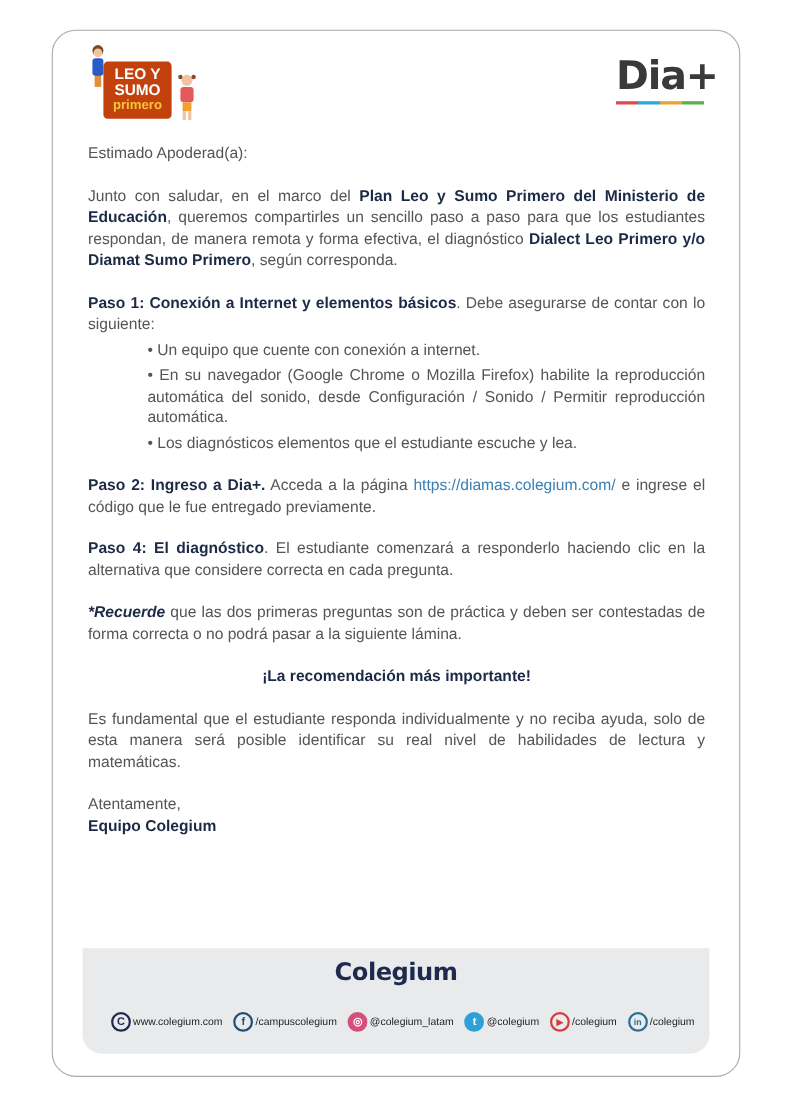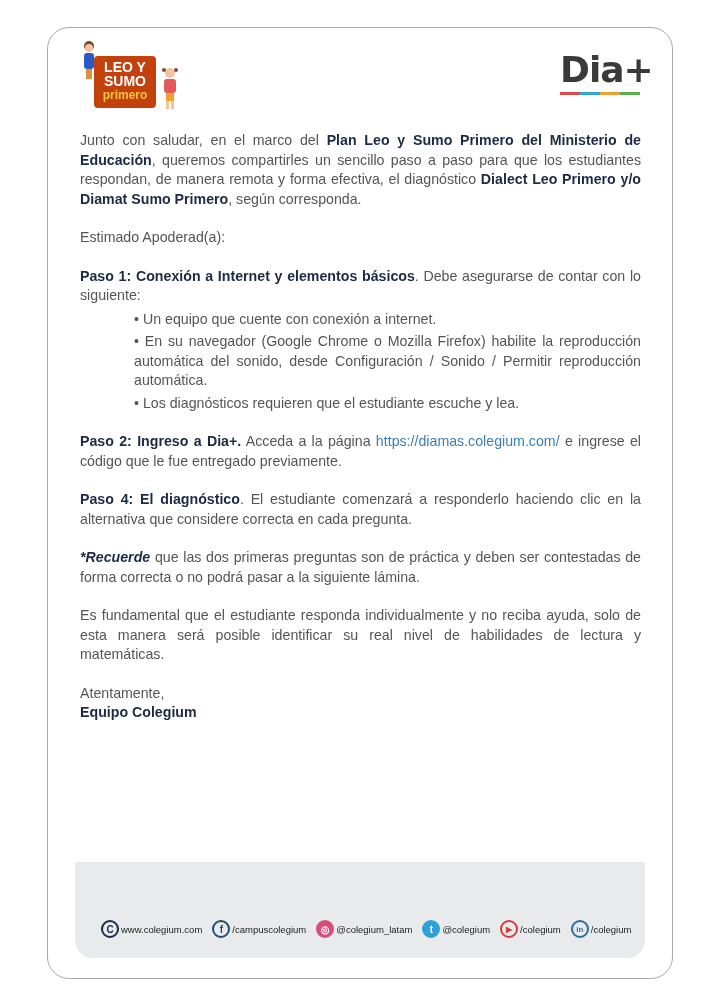--- a/index.html
+++ b/index.html
@@ -74,56 +74,58 @@
   <div class="dia-text">Dia+</div>
   <div class="dia-bar">
     <span style="background:#e04a4a"></span>
       <span style="background:#2fa8e0"></span>
       <span style="background:#f0a030"></span>
       <span style="background:#5ab04a"></span>
   </div>
 </div>
 
 <div class="content">
+  <p>Estimado Apoderad(a):</p>
+
   <p>
     <span>Junto con saludar, en el marco del </span><b class="hl">Plan Leo y Sumo Primero del Ministerio de Educación</b><span>, queremos compartirles un sencillo paso a paso para que los estudiantes respondan, de manera remota y forma efectiva, el diagnóstico </span><b class="hl">Dialect Leo Primero y/o Diamat Sumo Primero</b><span>, según corresponda.</span>
   </p>
-
-  <p>Estimado Apoderad(a):</p>
 
   <div>
     <b class="hl">Paso 1: Conexión a Internet y elementos básicos</b><span>. Debe asegurarse de contar con lo siguiente:</span>
   </div>
   <div class="bullets">
     <div>• Un equipo que cuente con conexión a internet.</div>
     <div>• En su navegador (Google Chrome o Mozilla Firefox) habilite la reproducción automática del sonido, desde Configuración / Sonido / Permitir reproducción automática.</div>
-    <div>• Los diagnósticos requieren que el estudiante escuche y lea.</div>
+    <div>• Los diagnósticos elementos que el estudiante escuche y lea.</div>
   </div>
 
   <p>
     <b class="hl">Paso 2: Ingreso a Dia+.</b><span> Acceda a la página </span><a class="link">https://diamas.colegium.com/</a><span> e ingrese el código que le fue entregado previamente.</span>
   </p>
 
 
   <p>
     <b class="hl">Paso 4: El diagnóstico</b><span>. El estudiante comenzará a responderlo haciendo clic en la alternativa que considere correcta en cada pregunta.</span>
   </p>
 
   <p>
     <b class="hl" style="font-style:italic">*Recuerde</b><span> que las dos primeras preguntas son de práctica y deben ser contestadas de forma correcta o no podrá pasar a la siguiente lámina.</span>
   </p>
 
+  <p class="center"><b class="hl">¡La recomendación más importante!</b></p>
 
   <p>Es fundamental que el estudiante responda individualmente y no reciba ayuda, solo de esta manera será posible identificar su real nivel de habilidades de lectura y matemáticas.</p>
 
   <div>Atentamente,</div>
   <div><b class="hl">Equipo Colegium</b></div>
 </div>
 
 <div class="footer">
+  <div class="brand">Colegium</div>
   <div class="socials">
     <div class="soc">
       <span class="ico" style="border-color:#1d2a4e;color:#1d2a4e">C</span>
       <span>www.colegium.com</span>
     </div>
     <div class="soc">
       <span class="ico" style="border-color:#1d4f7a;color:#1d4f7a">f</span>
       <span>/campuscolegium</span>
     </div>
     <div class="soc">

